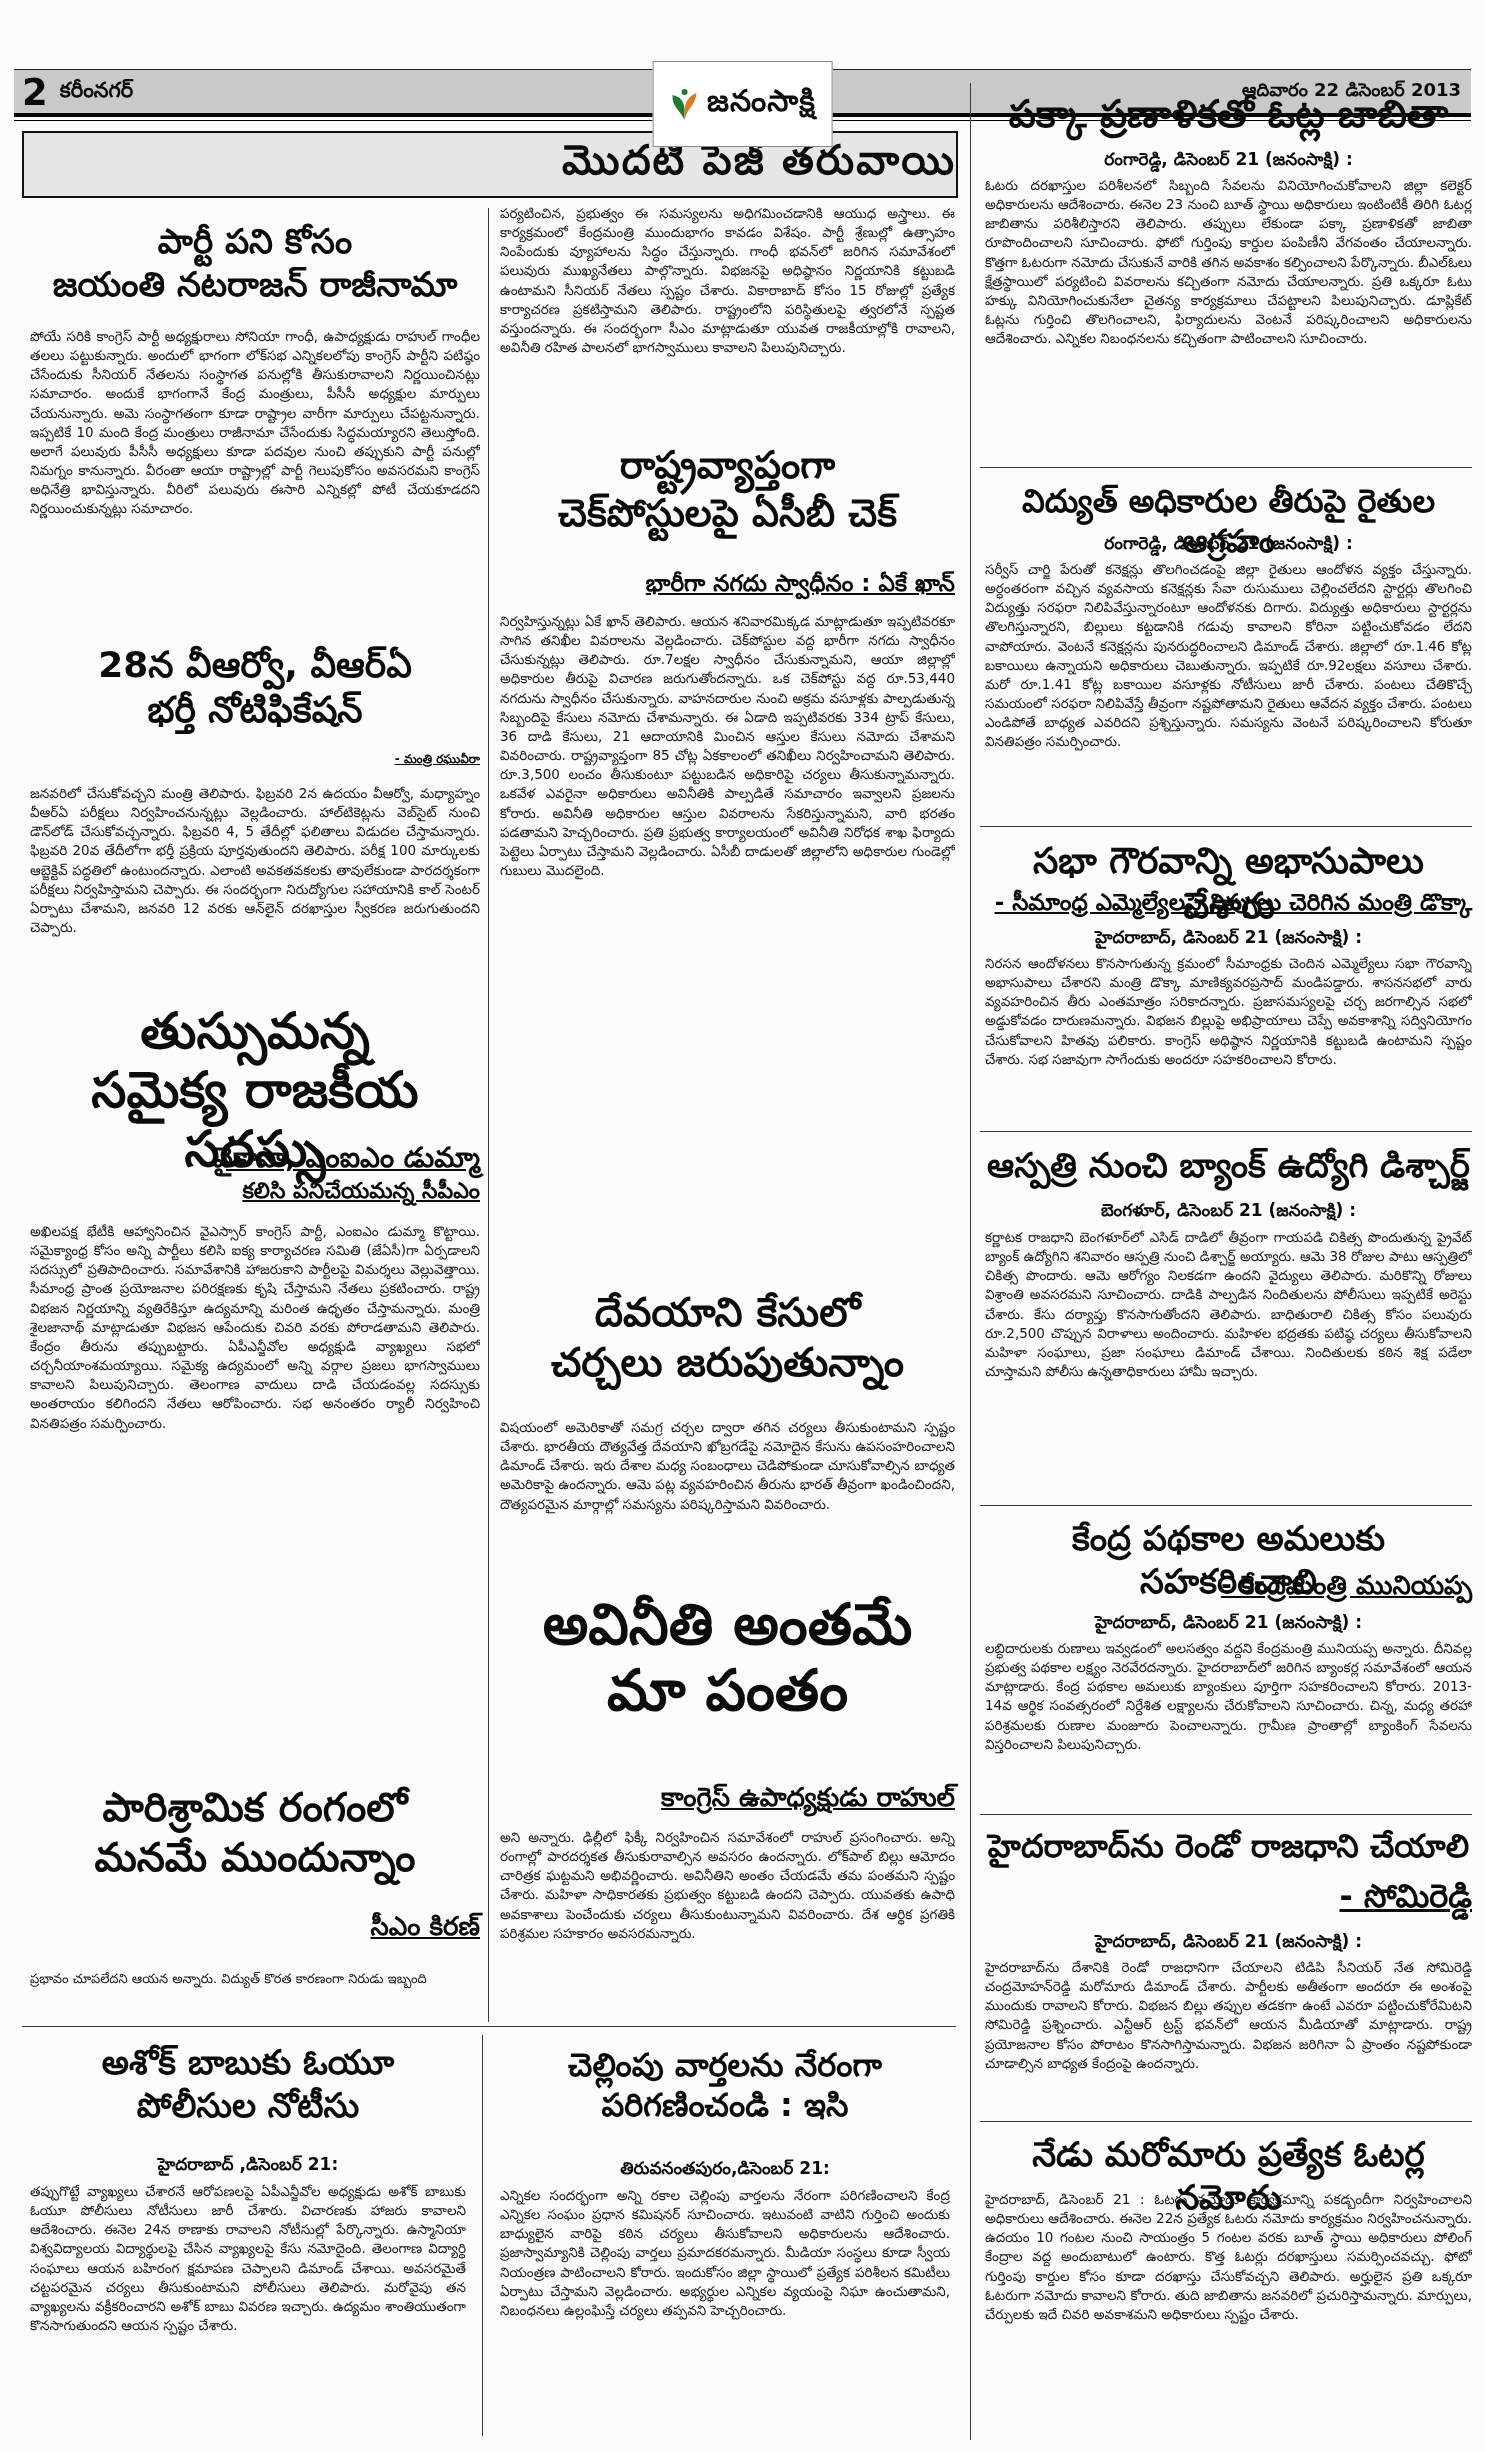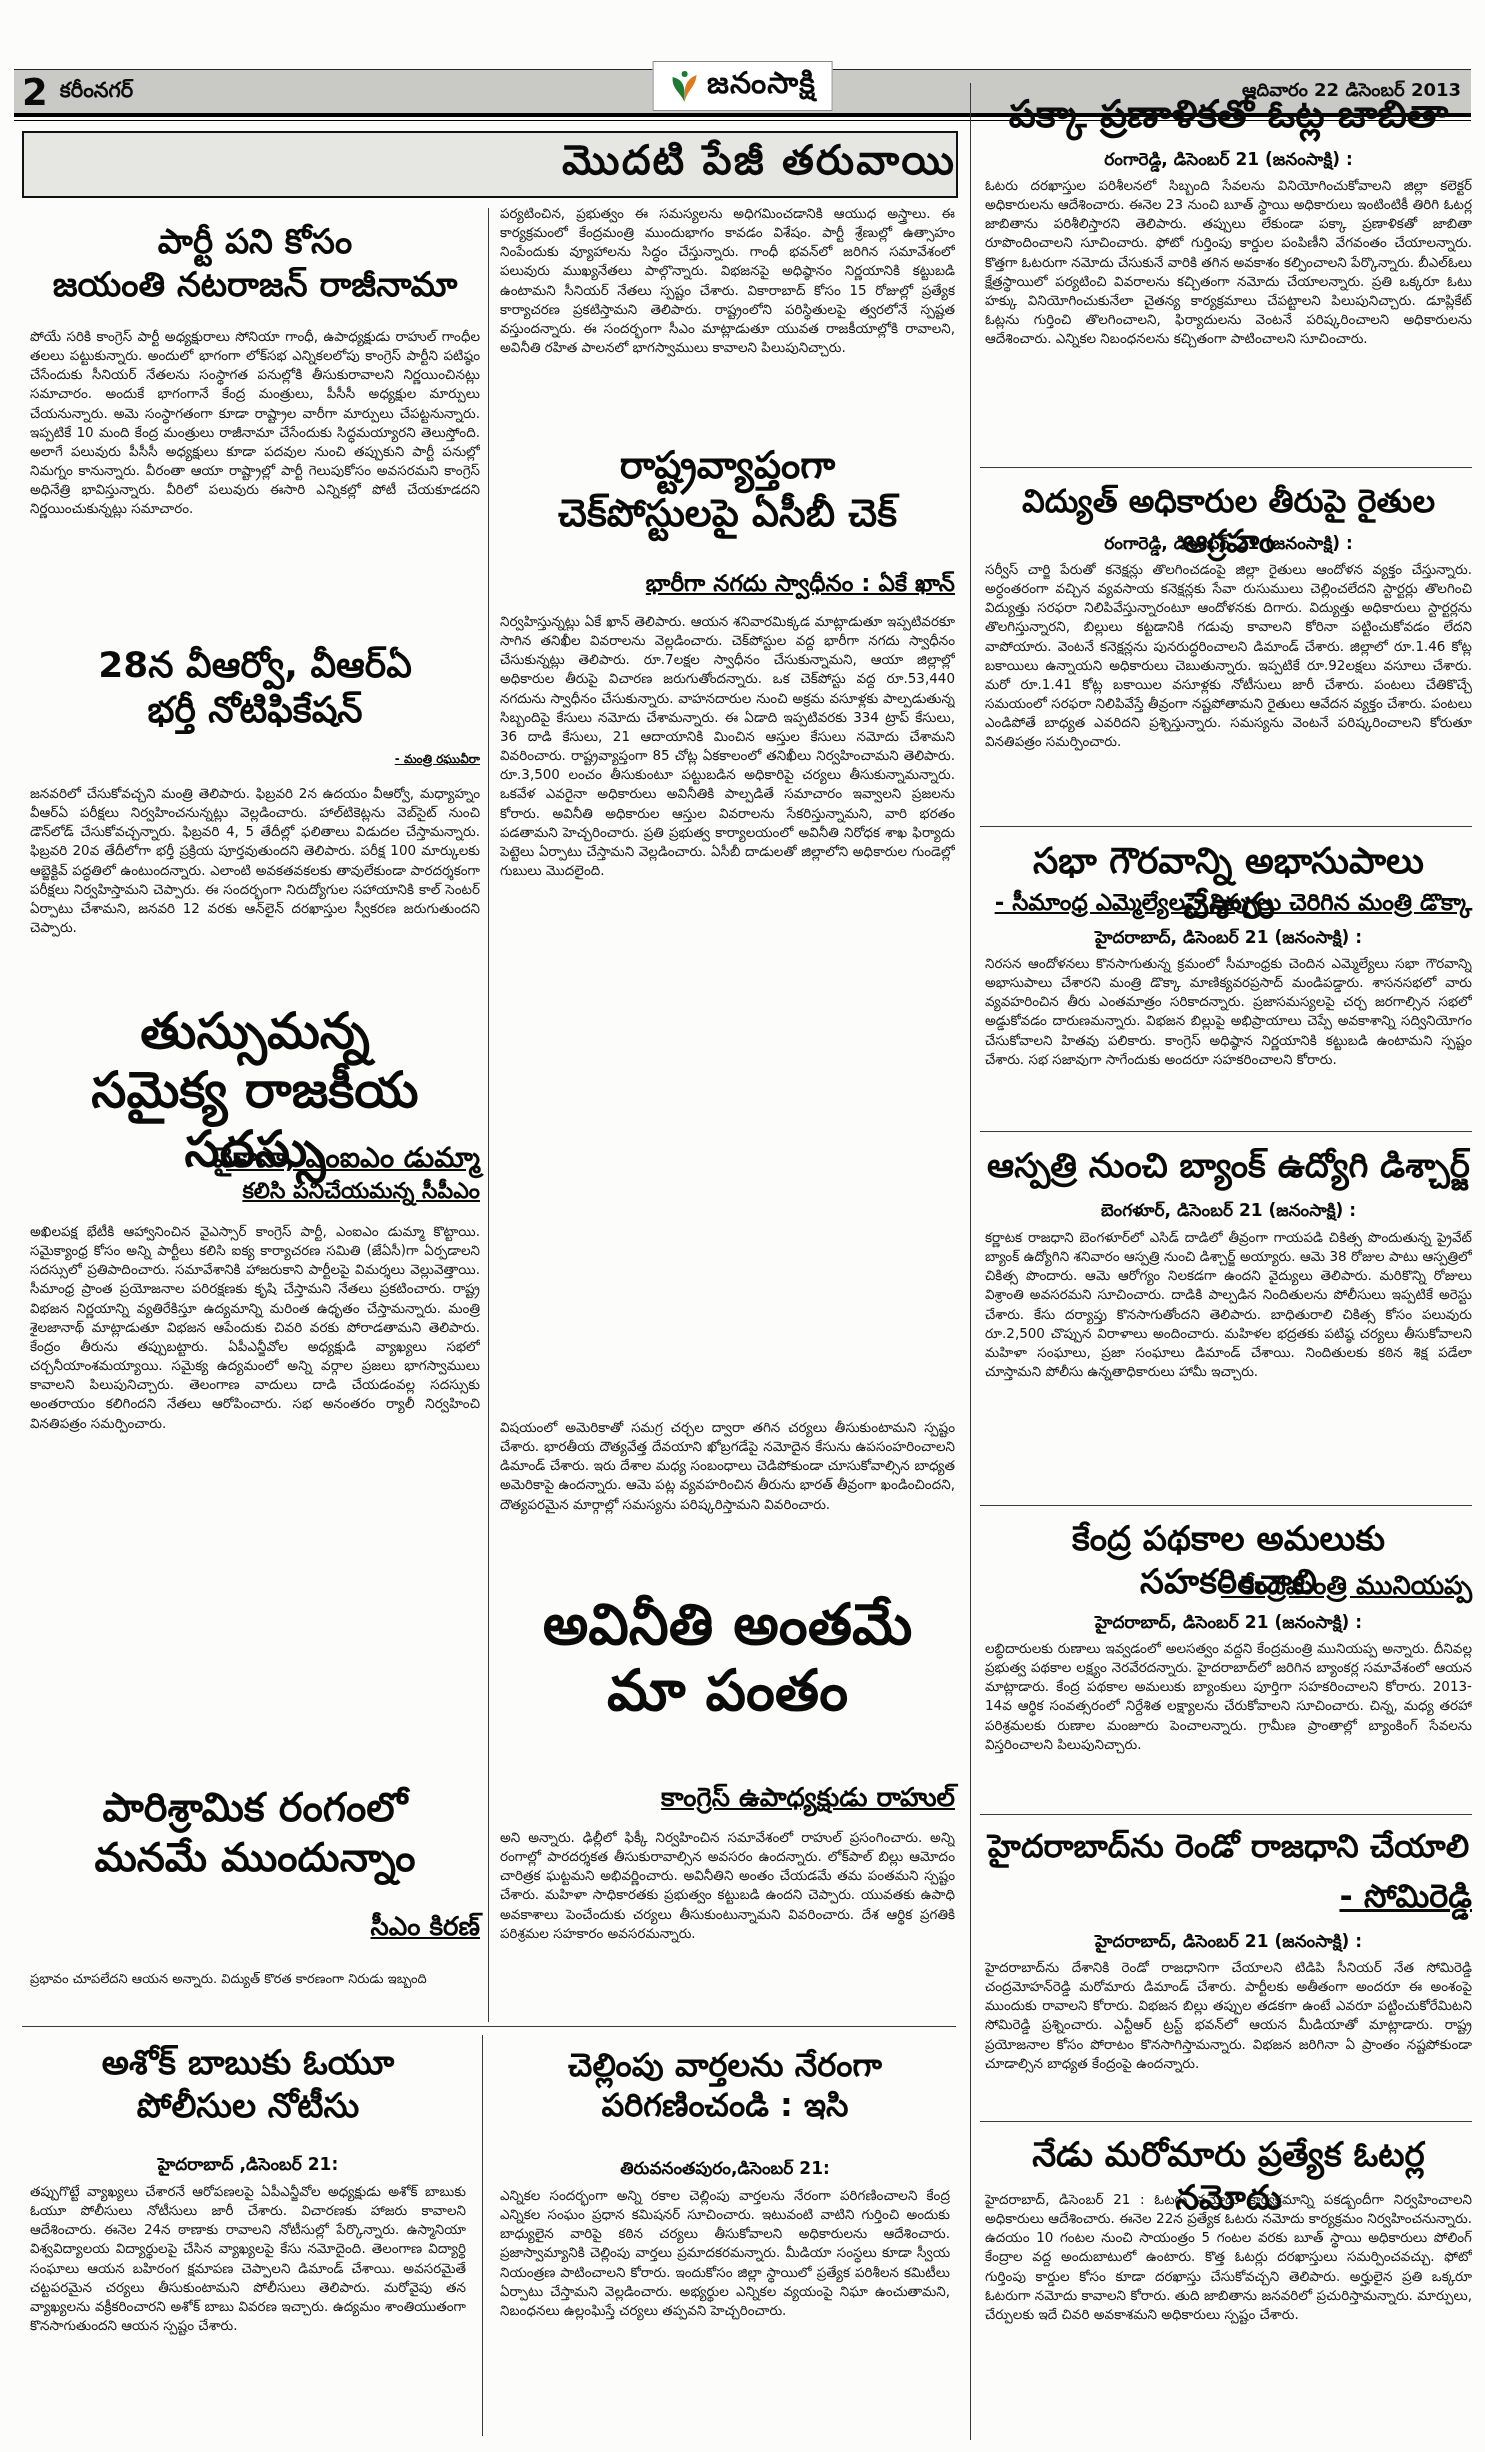--- a/index.html
+++ b/index.html
@@ -5,21 +5,21 @@
   html,body{margin:0;padding:0;background:#efefec;}
   .page{position:relative;width:1485px;height:2452px;background:#fcfcfa;overflow:hidden;
         font-family:"DejaVu Sans","Liberation Sans",sans-serif;color:#0b0b0b;}
   
   .topbar{position:absolute;left:14px;right:14px;top:69px;height:44px;background:#c9c9c6;
           border-top:1px solid #222;display:flex;align-items:center;}
   .pagenum{font-size:37px;font-weight:bold;margin-left:8px;line-height:1;}
   .edition{font-size:21px;font-weight:bold;margin-left:12px;}
   .pubdate{font-size:18px;font-weight:bold;margin-left:auto;margin-right:10px;}
   .masthead{position:absolute;left:50%;top:61px;transform:translateX(-50%);background:#fff;
-            border:1px solid #888;padding:3px 16px;display:flex;align-items:center;gap:8px;z-index:5;}
+            border:1px solid #888;padding:21px 16px;display:flex;align-items:center;gap:8px;z-index:5;}
   .masthead .mname{font-size:30px;font-weight:bold;letter-spacing:1px;}
   .rule-thick{position:absolute;left:14px;right:14px;top:113px;height:4px;background:#000;}
   .rule-thin{position:absolute;left:14px;right:14px;top:120px;height:1px;background:#000;}
   
   .banner{position:absolute;left:22px;top:131px;width:932px;height:63px;background:#e6e6e2;
           border:2px solid #111;display:flex;align-items:center;justify-content:flex-end;}
   .banner .btxt{font-size:41px;font-weight:bold;letter-spacing:2px;}
   
   .headline{position:absolute;font-weight:bold;text-align:center;white-space:pre-line;line-height:1.25;}
   .subline{position:absolute;font-weight:bold;text-align:right;text-decoration:underline;}
@@ -82,20 +82,22 @@
   <div class="subline" style="left:30px;top:1911px;width:450px;font-size:26px;">సీఎం కిరణ్</div>
   <div class="bodytxt" style="left:30px;top:1970px;width:450px;height:40px;font-size:13px;">ప్రభావం చూపలేదని ఆయన అన్నారు. విద్యుత్ కొరత కారణంగా నిరుడు ఇబ్బంది</div>
 
   <div class="bodytxt" style="left:500px;top:204px;width:455px;height:224px;">పర్యటించిన, ప్రభుత్వం ఈ సమస్యలను అధిగమించడానికి ఆయుధ అస్త్రాలు. ఈ కార్యక్రమంలో కేంద్రమంత్రి ముందుభాగం కావడం విశేషం. పార్టీ శ్రేణుల్లో ఉత్సాహం నింపేందుకు వ్యూహాలను సిద్ధం చేస్తున్నారు. గాంధీ భవన్‌లో జరిగిన సమావేశంలో పలువురు ముఖ్యనేతలు పాల్గొన్నారు. విభజనపై అధిష్ఠానం నిర్ణయానికి కట్టుబడి ఉంటామని సీనియర్ నేతలు స్పష్టం చేశారు. వికారాబాద్ కోసం 15 రోజుల్లో ప్రత్యేక కార్యాచరణ ప్రకటిస్తామని తెలిపారు. రాష్ట్రంలోని పరిస్థితులపై త్వరలోనే స్పష్టత వస్తుందన్నారు. ఈ సందర్భంగా సీఎం మాట్లాడుతూ యువత రాజకీయాల్లోకి రావాలని, అవినీతి రహిత పాలనలో భాగస్వాములు కావాలని పిలుపునిచ్చారు.</div>
 
   <div class="headline" style="left:500px;top:442px;width:455px;font-size:38px;">రాష్ట్రవ్యాప్తంగా
 చెక్‌పోస్టులపై ఏసీబీ చెక్</div>
   <div class="subline" style="left:500px;top:570px;width:455px;font-size:23px;">భారీగా నగదు స్వాధీనం : ఏకే ఖాన్</div>
   <div class="bodytxt" style="left:500px;top:612px;width:455px;height:661px;">నిర్వహిస్తున్నట్లు ఏకే ఖాన్ తెలిపారు. ఆయన శనివారమిక్కడ మాట్లాడుతూ ఇప్పటివరకూ సాగిన తనిఖీల వివరాలను వెల్లడించారు. చెక్‌పోస్టుల వద్ద భారీగా నగదు స్వాధీనం చేసుకున్నట్లు తెలిపారు. రూ.7లక్షల స్వాధీనం చేసుకున్నామని, ఆయా జిల్లాల్లో అధికారుల తీరుపై విచారణ జరుగుతోందన్నారు. ఒక చెక్‌పోస్టు వద్ద రూ.53,440 నగదును స్వాధీనం చేసుకున్నారు. వాహనదారుల నుంచి అక్రమ వసూళ్లకు పాల్పడుతున్న సిబ్బందిపై కేసులు నమోదు చేశామన్నారు. ఈ ఏడాది ఇప్పటివరకు 334 ట్రాప్ కేసులు, 36 దాడి కేసులు, 21 ఆదాయానికి మించిన ఆస్తుల కేసులు నమోదు చేశామని వివరించారు. రాష్ట్రవ్యాప్తంగా 85 చోట్ల ఏకకాలంలో తనిఖీలు నిర్వహించామని తెలిపారు. రూ.3,500 లంచం తీసుకుంటూ పట్టుబడిన అధికారిపై చర్యలు తీసుకున్నామన్నారు. ఒకవేళ ఎవరైనా అధికారులు అవినీతికి పాల్పడితే సమాచారం ఇవ్వాలని ప్రజలను కోరారు. అవినీతి అధికారుల ఆస్తుల వివరాలను సేకరిస్తున్నామని, వారి భరతం పడతామని హెచ్చరించారు. ప్రతి ప్రభుత్వ కార్యాలయంలో అవినీతి నిరోధక శాఖ ఫిర్యాదు పెట్టెలు ఏర్పాటు చేస్తామని వెల్లడించారు. ఏసీబీ దాడులతో జిల్లాలోని అధికారుల గుండెల్లో గుబులు మొదలైంది.</div>
 
+  <div class="headline" style="left:500px;top:1287px;width:455px;font-size:40px;">దేవయాని కేసులో
+చర్చలు జరుపుతున్నాం</div>
   <div class="bodytxt" style="left:500px;top:1418px;width:455px;height:164px;">విషయంలో అమెరికాతో సమగ్ర చర్చల ద్వారా తగిన చర్యలు తీసుకుంటామని స్పష్టం చేశారు. భారతీయ దౌత్యవేత్త దేవయాని ఖోబ్రగడేపై నమోదైన కేసును ఉపసంహరించాలని డిమాండ్ చేశారు. ఇరు దేశాల మధ్య సంబంధాలు చెడిపోకుండా చూసుకోవాల్సిన బాధ్యత అమెరికాపై ఉందన్నారు. ఆమె పట్ల వ్యవహరించిన తీరును భారత్ తీవ్రంగా ఖండించిందని, దౌత్యపరమైన మార్గాల్లో సమస్యను పరిష్కరిస్తామని వివరించారు.</div>
 
   <div class="headline" style="left:500px;top:1592px;width:455px;font-size:57px;line-height:1.15;">అవినీతి అంతమే
 మా పంతం</div>
   <div class="subline" style="left:500px;top:1782px;width:455px;font-size:26px;">కాంగ్రెస్ ఉపాధ్యక్షుడు రాహుల్</div>
   <div class="bodytxt" style="left:500px;top:1828px;width:455px;height:192px;">అని అన్నారు. ఢిల్లీలో ఫిక్కీ నిర్వహించిన సమావేశంలో రాహుల్ ప్రసంగించారు. అన్ని రంగాల్లో పారదర్శకత తీసుకురావాల్సిన అవసరం ఉందన్నారు. లోక్‌పాల్ బిల్లు ఆమోదం చారిత్రక ఘట్టమని అభివర్ణించారు. అవినీతిని అంతం చేయడమే తమ పంతమని స్పష్టం చేశారు. మహిళా సాధికారతకు ప్రభుత్వం కట్టుబడి ఉందని చెప్పారు. యువతకు ఉపాధి అవకాశాలు పెంచేందుకు చర్యలు తీసుకుంటున్నామని వివరించారు. దేశ ఆర్థిక ప్రగతికి పరిశ్రమల సహకారం అవసరమన్నారు.</div>
 
   <div class="headline" style="left:30px;top:2041px;width:436px;font-size:34px;">అశోక్ బాబుకు ఓయూ
 పోలీసుల నోటీసు</div>
   <div class="dateline" style="left:30px;top:2154px;width:436px;">హైదరాబాద్ ,డిసెంబర్ 21:</div>

